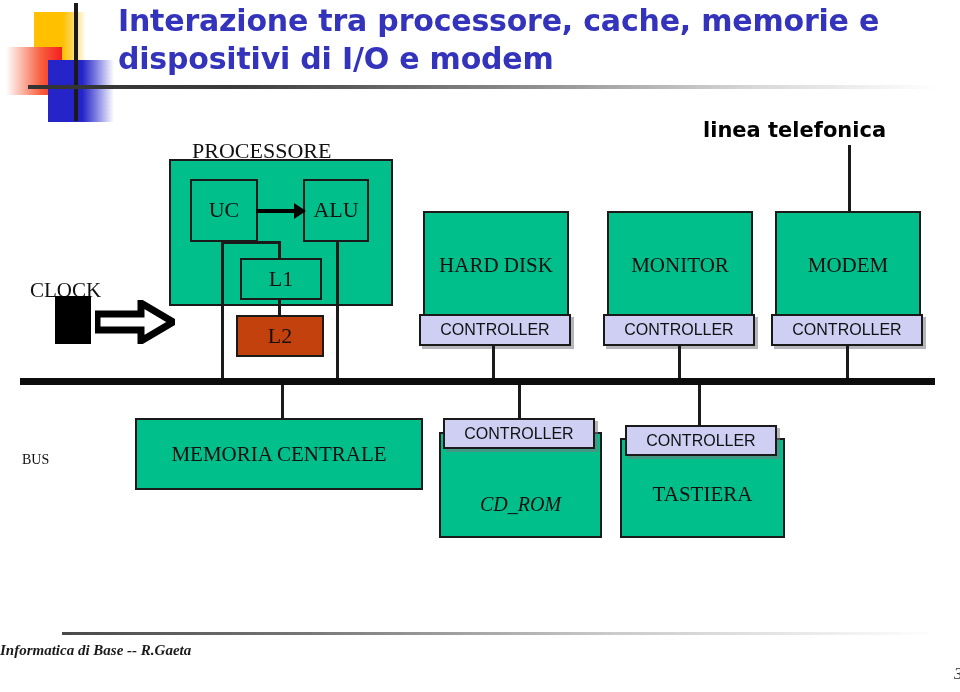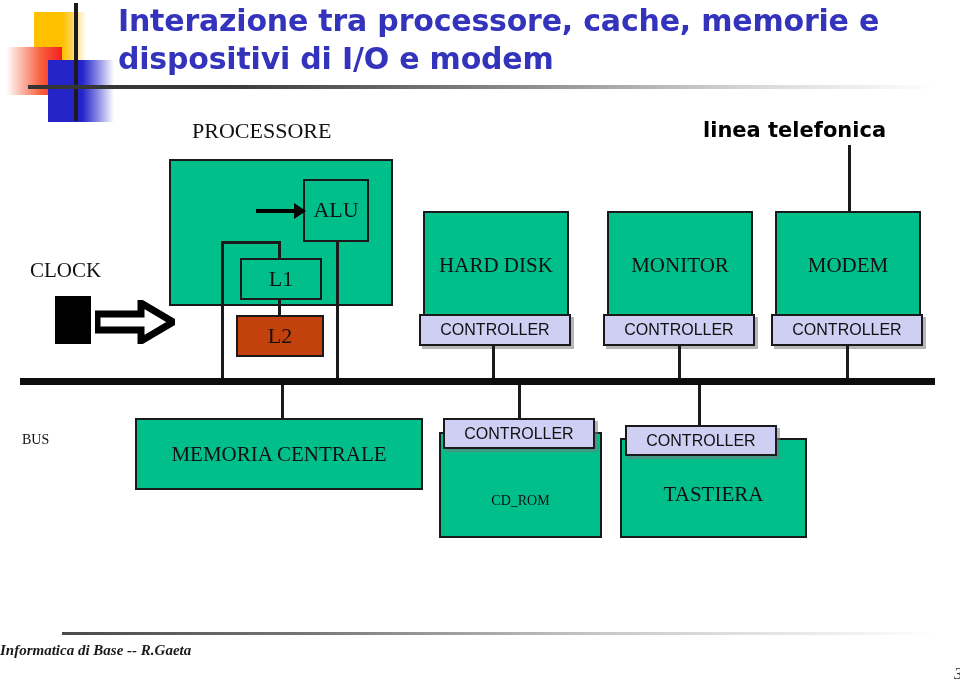--- a/index.html
+++ b/index.html
@@ -93,20 +93,21 @@
     left: 0; right: 0;
     text-align: center;
     color: #111111;
     font-family: "Liberation Serif", "DejaVu Serif", serif;
   }
   .plain-label {
     position: absolute;
     color: #111111;
     font-family: "Liberation Serif", "DejaVu Serif", serif;
     white-space: nowrap;
+    margin-top: 20px;
   }
   .comic-label {
     position: absolute;
     color: #000000;
     font-family: "DejaVu Sans", sans-serif;
     font-size: 21px;
     font-weight: bold;
     white-space: nowrap;
   }
   .wire {
@@ -176,20 +177,23 @@
   <div class="wire wire-v" style="left:848px; top:145px; height:68px;"></div>
 
   <div class="plain-label" style="left:30px; top:258px; font-size:21px;">CLOCK</div>
   <div class="clock-square" style="left:55px; top:296px; width:36px; height:48px;"></div>
   <svg class="clock-arrow" style="left:95px; top:300px;" width="80" height="44" viewBox="0 0 80 44">
     <polygon points="2,14 46,14 46,3 78,22 46,41 46,30 2,30" fill="#ffffff" stroke="#000000" stroke-width="7" stroke-linejoin="miter"></polygon>
   </svg>
 
   <div class="green-box" style="left:169px; top:159px; width:224px; height:147px;"></div>
 
+  <div class="green-box" style="left:190px; top:179px; width:68px; height:63px;">
+    <div class="box-label" style="top:16px; font-size:22px;">UC</div>
+  </div>
 
   <div class="green-box" style="left:303px; top:179px; width:66px; height:63px;">
     <div class="box-label" style="top:16px; font-size:22px;">ALU</div>
   </div>
 
   <svg style="position:absolute; left:256px; top:198px;" width="52" height="26" viewBox="0 0 52 26">
     <line x1="0" y1="13" x2="40" y2="13" stroke="#000000" stroke-width="4"></line>
     <polygon points="38,5 50,13 38,21" fill="#000000"></polygon>
   </svg>
 
@@ -234,28 +238,28 @@
   <div class="bus-bar" style="left:20px; top:378px; width:915px; height:7px;"></div>
   <div class="plain-label" style="left:22px; top:432px; font-size:14px;">BUS</div>
 
   <div class="wire wire-v" style="left:281px; top:385px; height:34px;"></div>
   <div class="green-box" style="left:135px; top:418px; width:288px; height:72px;">
     <div class="box-label" style="top:22px; font-size:21px;">MEMORIA CENTRALE</div>
   </div>
 
   <div class="wire wire-v" style="left:518px; top:385px; height:33px;"></div>
   <div class="green-box" style="left:439px; top:432px; width:163px; height:106px;">
-    <div class="box-label" style="top:59px; font-size:14px;">CD_ROM</div>
+    <div class="box-label" style="top:59px; font-size:20px;font-style:italic;">CD_ROM</div>
   </div>
   <div class="ctrl-box" style="left:443px; top:418px; width:152px; height:31px;">
     <span>CONTROLLER</span>
   </div>
 
   <div class="wire wire-v" style="left:698px; top:385px; height:40px;"></div>
-  <div class="green-box" style="left:620px; top:438px; width:187px; height:100px;">
+  <div class="green-box" style="left:620px; top:438px; width:165px; height:100px;">
     <div class="box-label" style="top:42px; font-size:21px;">TASTIERA</div>
   </div>
   <div class="ctrl-box" style="left:625px; top:425px; width:152px; height:31px;">
     <span>CONTROLLER</span>
   </div>
 
   <div class="footer-rule"></div>
   <div class="footer-text">Informatica di Base -- R.Gaeta</div>
   <div class="page-number">31</div>
 

